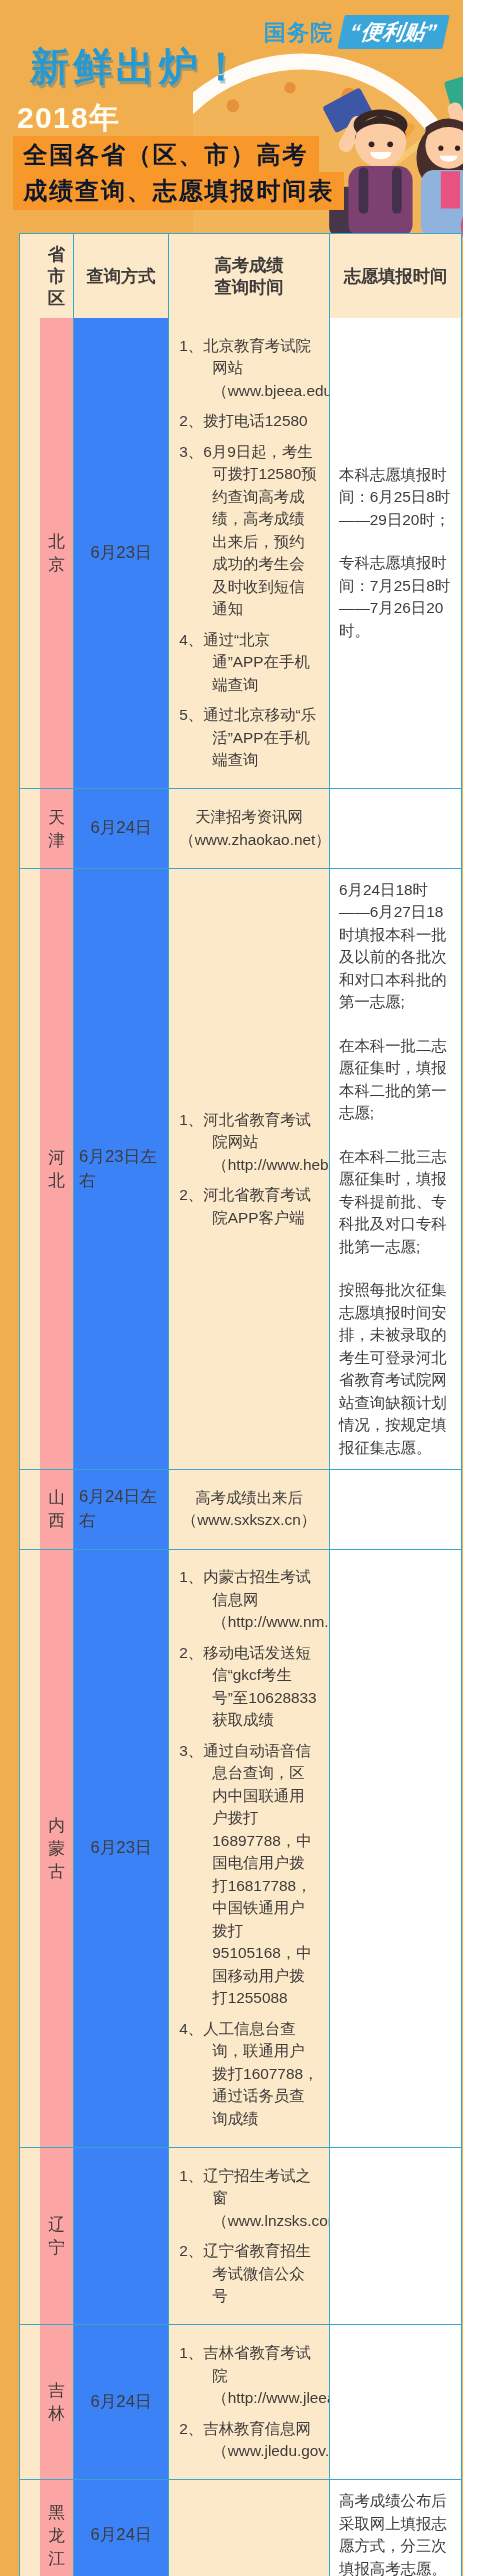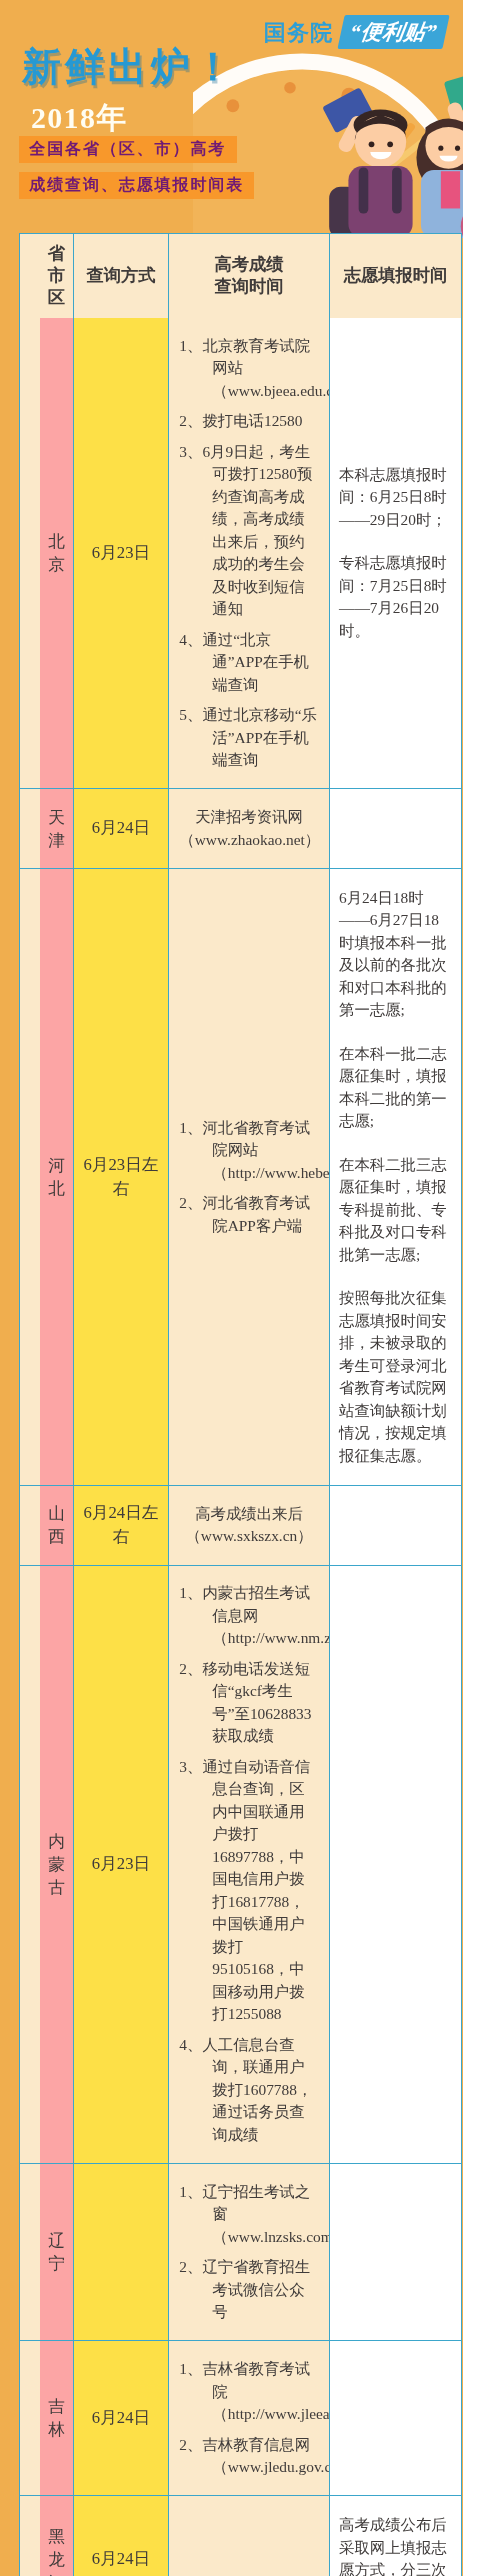--- a/index.html
+++ b/index.html
@@ -1,42 +1,42 @@
 <!DOCTYPE html>
 <html style="font-size:10.3px"><head>
 <meta charset="utf-8">
 <style>
   html,body{margin:0;padding:0;}
   .page{
     position:relative;width:463px;height:2576px;background:#F0AE4E;overflow:hidden;
-    font-family:Liberation Serif, serif;color:#3F3B3A;
+    font-family:Liberation Sans, sans-serif;color:#3F3B3A;
   }
   
   .badge{position:absolute;top:15.4px;right:16.7px;display:flex;align-items:center;gap:7.7px;z-index:3;}
   .badge-prefix{color:#2E9FD6;font-size:22px;font-weight:bold;letter-spacing:1.3px;}
   .badge-chip{background:#3AA5D8;transform:skewX(-12deg);padding:3.2px 9px;border-radius:1.9px;}
   .badge-chip span{display:inline-block;transform:skewX(4deg);color:#FFFFFF;font-size:21px;font-weight:bold;font-style:italic;letter-spacing:0.6px;}
-  .title{position:absolute;left:22px;top:40px;margin:0;font-size:39px;font-weight:900;color:#2699D3;
+  .title{position:absolute;left:30px;top:40px;margin:0;font-size:39px;font-weight:900;color:#2699D3;
          letter-spacing:3.9px;z-index:3;text-shadow:1.9px 2.6px 0 rgba(27,110,153,0.35);}
-  .year{position:absolute;left:31px;top:98px;font-size:30px;font-weight:800;color:#FFFDF2;z-index:3;letter-spacing:1.3px;}
-  .bar{position:absolute;left:19px;background:#F8982B;color:#701a75;font-weight:700;font-size:16px;
+  .year{position:absolute;left:17px;top:98px;font-size:30px;font-weight:800;color:#FFFDF2;z-index:3;letter-spacing:1.3px;}
+  .bar{position:absolute;left:13px;background:#F8982B;color:#0f172a;font-weight:700;font-size:24px;
        padding:2.6px 10.3px 3.9px 10.3px;letter-spacing:1.9px;z-index:3;}
   .bar1{top:136px;}
   .bar2{top:172px;}
   .illustration{position:absolute;left:193px;top:39px;z-index:1;}
   
   .table{position:absolute;left:19px;top:233px;width:441px;border:1.3px solid #3BA6CB;background:#FBE9CA;z-index:2;}
   .trow{display:grid;grid-template-columns:53px 95px 161px 1fr;}
   .trow + .trow{border-top:1.3px solid #3BA6CB;}
   .cell{border-left:1.3px solid #3BA6CB;display:flex;flex-direction:column;justify-content:center;}
   .cell:first-child{border-left:none;margin-left:20px;}
   .c1{background:#fca5a5;align-items:center;text-align:center;font-size:16.7px;padding:6.4px 1.3px;}
-  .c2{background:#fde047;align-items:center;text-align:center;font-size:16.7px;line-height:24.4px;padding:6.4px 5.1px;}
+  .c2{background:#3b82f6;align-items:center;text-align:left;font-size:16.7px;line-height:24.4px;padding:6.4px 5.1px;}
   .c3{background:#FBE9CA;padding:16.7px 10.3px;font-size:15.4px;line-height:22.5px;}
-  .c4{background:#FFFFFF;padding:18px 9px;font-size:15.4px;line-height:22.5px;}
+  .c4{background:#FFFFFF;padding:10px 9px;font-size:15.4px;line-height:22.5px;}
   .thead .cell{background:#FBE9CA;font-weight:bold;font-size:17.3px;text-align:center;align-items:center;
                justify-content:center;padding:9px 2.6px;white-space:pre-line;line-height:22px;}
   .method-item{padding-left:33px;text-indent:-33px;}
   .method-item + .method-item{margin-top:8px;}
   .method-single{text-align:center;padding-left:0;text-indent:0;}
   .vol-p + .vol-p{margin-top:21px;}
 </style>
 </head>
 <body>
 

